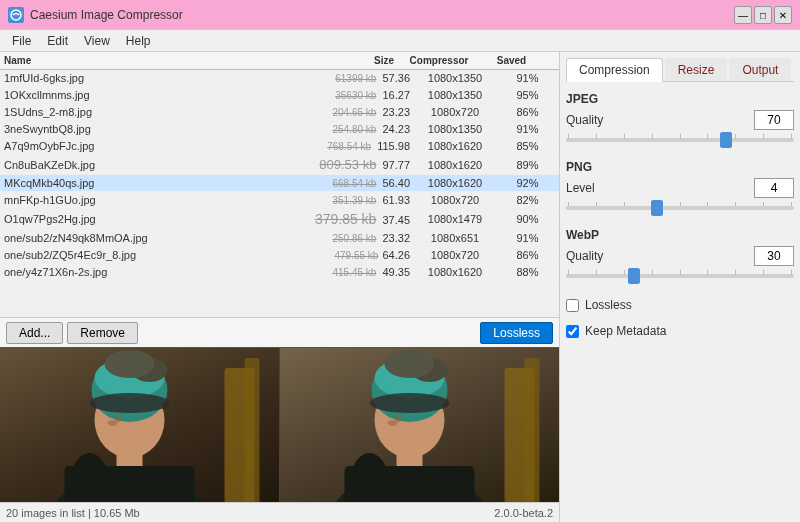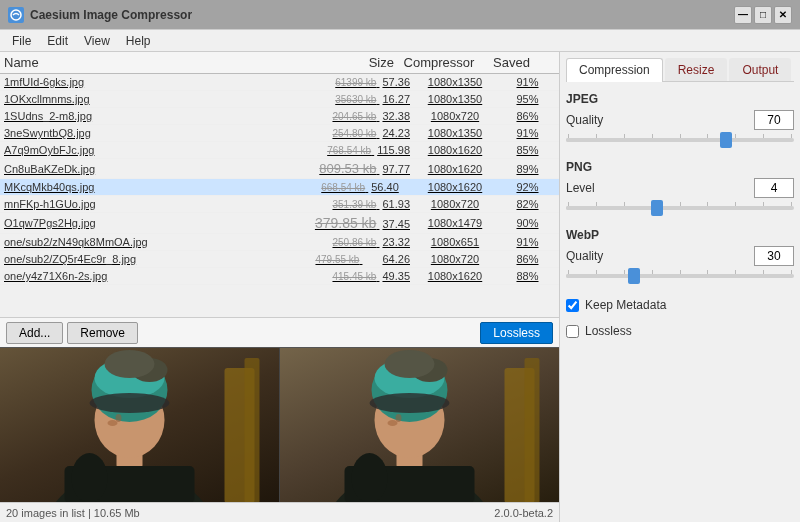--- a/index.html
+++ b/index.html
@@ -1,19 +1,19 @@
 <!DOCTYPE html>
 <html><head>
   <meta charset="utf-8">
   <style>
     * { box-sizing: border-box; margin: 0; padding: 0; }
     body { font-family: 'Segoe UI', Arial, sans-serif; font-size: 12px; background: #f0f0f0; width: 800px; height: 522px; overflow: hidden; }
     
     
-    .title-bar { background: #a3a3a3; border-bottom: 1px solid #ccc; display: flex; align-items: center; justify-content: space-between; padding: 6px 8px; height: 30px; font-weight: bold; }
+    .title-bar { background: #f9a8d4; border-bottom: 1px solid #ccc; display: flex; justify-content: space-between; padding: 6px 8px; height: 30px; }
     .title-bar-left { display: flex; align-items: center; gap: 6px; }
     .title-bar-icon { width: 16px; height: 16px; background: #4a90d9; border-radius: 2px; display: flex; align-items: center; justify-content: center; color: white; font-size: 9px; font-weight: bold; }
     .title-bar-title { font-size: 12px; color: #333; }
     .title-bar-controls { display: flex; gap: 2px; }
     .title-btn { width: 18px; height: 18px; border: 1px solid #999; background: #e1e1e1; display: flex; align-items: center; justify-content: center; font-size: 10px; cursor: pointer; border-radius: 2px; }
 
     
     .menu-bar { background: #f0f0f0; border-bottom: 1px solid #ccc; display: flex; align-items: center; padding: 2px 4px; height: 22px; }
     .menu-item { padding: 2px 8px; font-size: 12px; color: #333; cursor: pointer; border-radius: 2px; }
 
@@ -21,23 +21,23 @@
     .main { display: flex; height: calc(522px - 52px); }
     
     
     .left-panel { display: flex; flex-direction: column; flex: 1; border-right: 1px solid #ccc; }
     
     
     .file-list-container { flex: 1; overflow: hidden; display: flex; flex-direction: column; }
     
     
     .table-header { display: grid; grid-template-columns: 1fr 100px 90px 55px 16px; background: #f5f5f5; border-bottom: 1px solid #bbb; padding: 3px 4px; }
-    .th { font-size: 13px; color: #333; font-weight: normal; }
-    
-    .table-body { overflow-y: auto; flex: 1; text-decoration: underline; }
+    .th { font-size: 10px; color: #333; font-weight: bold; }
+    
+    .table-body { overflow-y: auto; flex: 1; }
     .table-row { display: grid; grid-template-columns: 1fr 100px 90px 55px; padding: 2px 4px; border-bottom: 1px solid #eee; align-items: center; }
     .table-row.selected { background: #cce4ff; }
     .cell { font-size: 11px; color: #333; white-space: nowrap; overflow: hidden; text-overflow: ellipsis; }
     .cell.resolution { text-align: center; }
     .cell.saved { text-align: center; }
 
     
     .bottom-toolbar { display: flex; justify-content: space-between; align-items: center; padding: 4px 6px; border-top: 1px solid #ccc; background: #f5f5f5; height: 30px; }
     .btn { padding: 3px 12px; background: #e1e1e1; border: 1px solid #999; border-radius: 2px; font-size: 12px; cursor: pointer; }
     .btn.primary { background: #0078d7; color: white; border-color: #005a9e; }
@@ -138,21 +138,21 @@
         <span style="text-decoration:line-through;color:#999;font-size:10px;">35630 kb</span>
         <span style="margin-left:3px;">16.27</span>
       </div>
       <div class="cell resolution">1080x1350</div>
       <div class="cell saved">95%</div>
     </div>
           <div class="table-row">
       <div class="cell">1SUdns_2-m8.jpg</div>
       <div class="cell" style="text-align:right;">
         <span style="text-decoration:line-through;color:#999;font-size:10px;">204.65 kb</span>
-        <span style="margin-left:3px;">32.38</span>
+        <span style="margin-left:3px;">23.23</span>
       </div>
       <div class="cell resolution">1080x720</div>
       <div class="cell saved">86%</div>
     </div>
           <div class="table-row">
       <div class="cell">3neSwyntbQ8.jpg</div>
       <div class="cell" style="text-align:right;">
         <span style="text-decoration:line-through;color:#999;font-size:10px;">254.80 kb</span>
         <span style="margin-left:3px;">24.23</span>
       </div>
@@ -172,21 +172,21 @@
       <div class="cell">Cn8uBaKZeDk.jpg</div>
       <div class="cell" style="text-align:right;">
         <span style="text-decoration:line-through;color:#999;font-size:13px;">809.53 kb</span>
         <span style="margin-left:3px;">97.77</span>
       </div>
       <div class="cell resolution">1080x1620</div>
       <div class="cell saved">89%</div>
     </div>
           <div class="table-row selected">
       <div class="cell">MKcqMkb40qs.jpg</div>
-      <div class="cell" style="text-align:center;">
+      <div class="cell" style="text-align:right;">
         <span style="text-decoration:line-through;color:#999;font-size:10px;">668.54 kb</span>
         <span style="margin-left:3px;">56.40</span>
       </div>
       <div class="cell resolution">1080x1620</div>
       <div class="cell saved">92%</div>
     </div>
           <div class="table-row">
       <div class="cell">mnFKp-h1GUo.jpg</div>
       <div class="cell" style="text-align:right;">
         <span style="text-decoration:line-through;color:#999;font-size:10px;">351.39 kb</span>
@@ -210,21 +210,21 @@
         <span style="text-decoration:line-through;color:#999;font-size:10px;">250.86 kb</span>
         <span style="margin-left:3px;">23.32</span>
       </div>
       <div class="cell resolution">1080x651</div>
       <div class="cell saved">91%</div>
     </div>
           <div class="table-row">
       <div class="cell">one/sub2/ZQ5r4Ec9r_8.jpg</div>
       <div class="cell" style="text-align:right;">
         <span style="text-decoration:line-through;color:#999;font-size:10px;text-align:right;">479.55 kb</span>
-        <span style="margin-left:20px;">64.26</span>
+        <span style="margin-left:1px;">64.26</span>
       </div>
       <div class="cell resolution">1080x720</div>
       <div class="cell saved">86%</div>
     </div>
           <div class="table-row">
       <div class="cell">one/y4z71X6n-2s.jpg</div>
       <div class="cell" style="text-align:right;">
         <span style="text-decoration:line-through;color:#999;font-size:10px;">415.45 kb</span>
         <span style="margin-left:3px;">49.35</span>
       </div>
@@ -409,22 +409,22 @@
           <div class="slider-tick"></div>
         </div>
         <div class="slider-track" style="position:relative;height:4px;background:#d0d0d0;border-radius:2px;">
           <div style="position:absolute;left:0;top:0;height:100%;width:30%;background:#d0d0d0;border-radius:2px;"></div>
           <div style="position:absolute;left:30%;top:-6px;transform:translateX(-50%);width:12px;height:16px;background:#4a90d9;border-radius:2px;cursor:pointer;"></div>
         </div>
       </div>
     </div>
 
     <div class="checkbox-row">
+      <input type="checkbox" id="lossless" style="">
+      <label for="lossless" class="checkbox-label">Lossless</label>
+    </div>
+    <div class="checkbox-row">
       <input type="checkbox" id="keepMetadata" checked="" style="">
       <label for="keepMetadata" class="checkbox-label">Keep Metadata</label>
     </div>
-    <div class="checkbox-row">
-      <input type="checkbox" id="lossless" style="">
-      <label for="lossless" class="checkbox-label">Lossless</label>
-    </div>
   </div>
 
 </div>
 
 </body></html>

